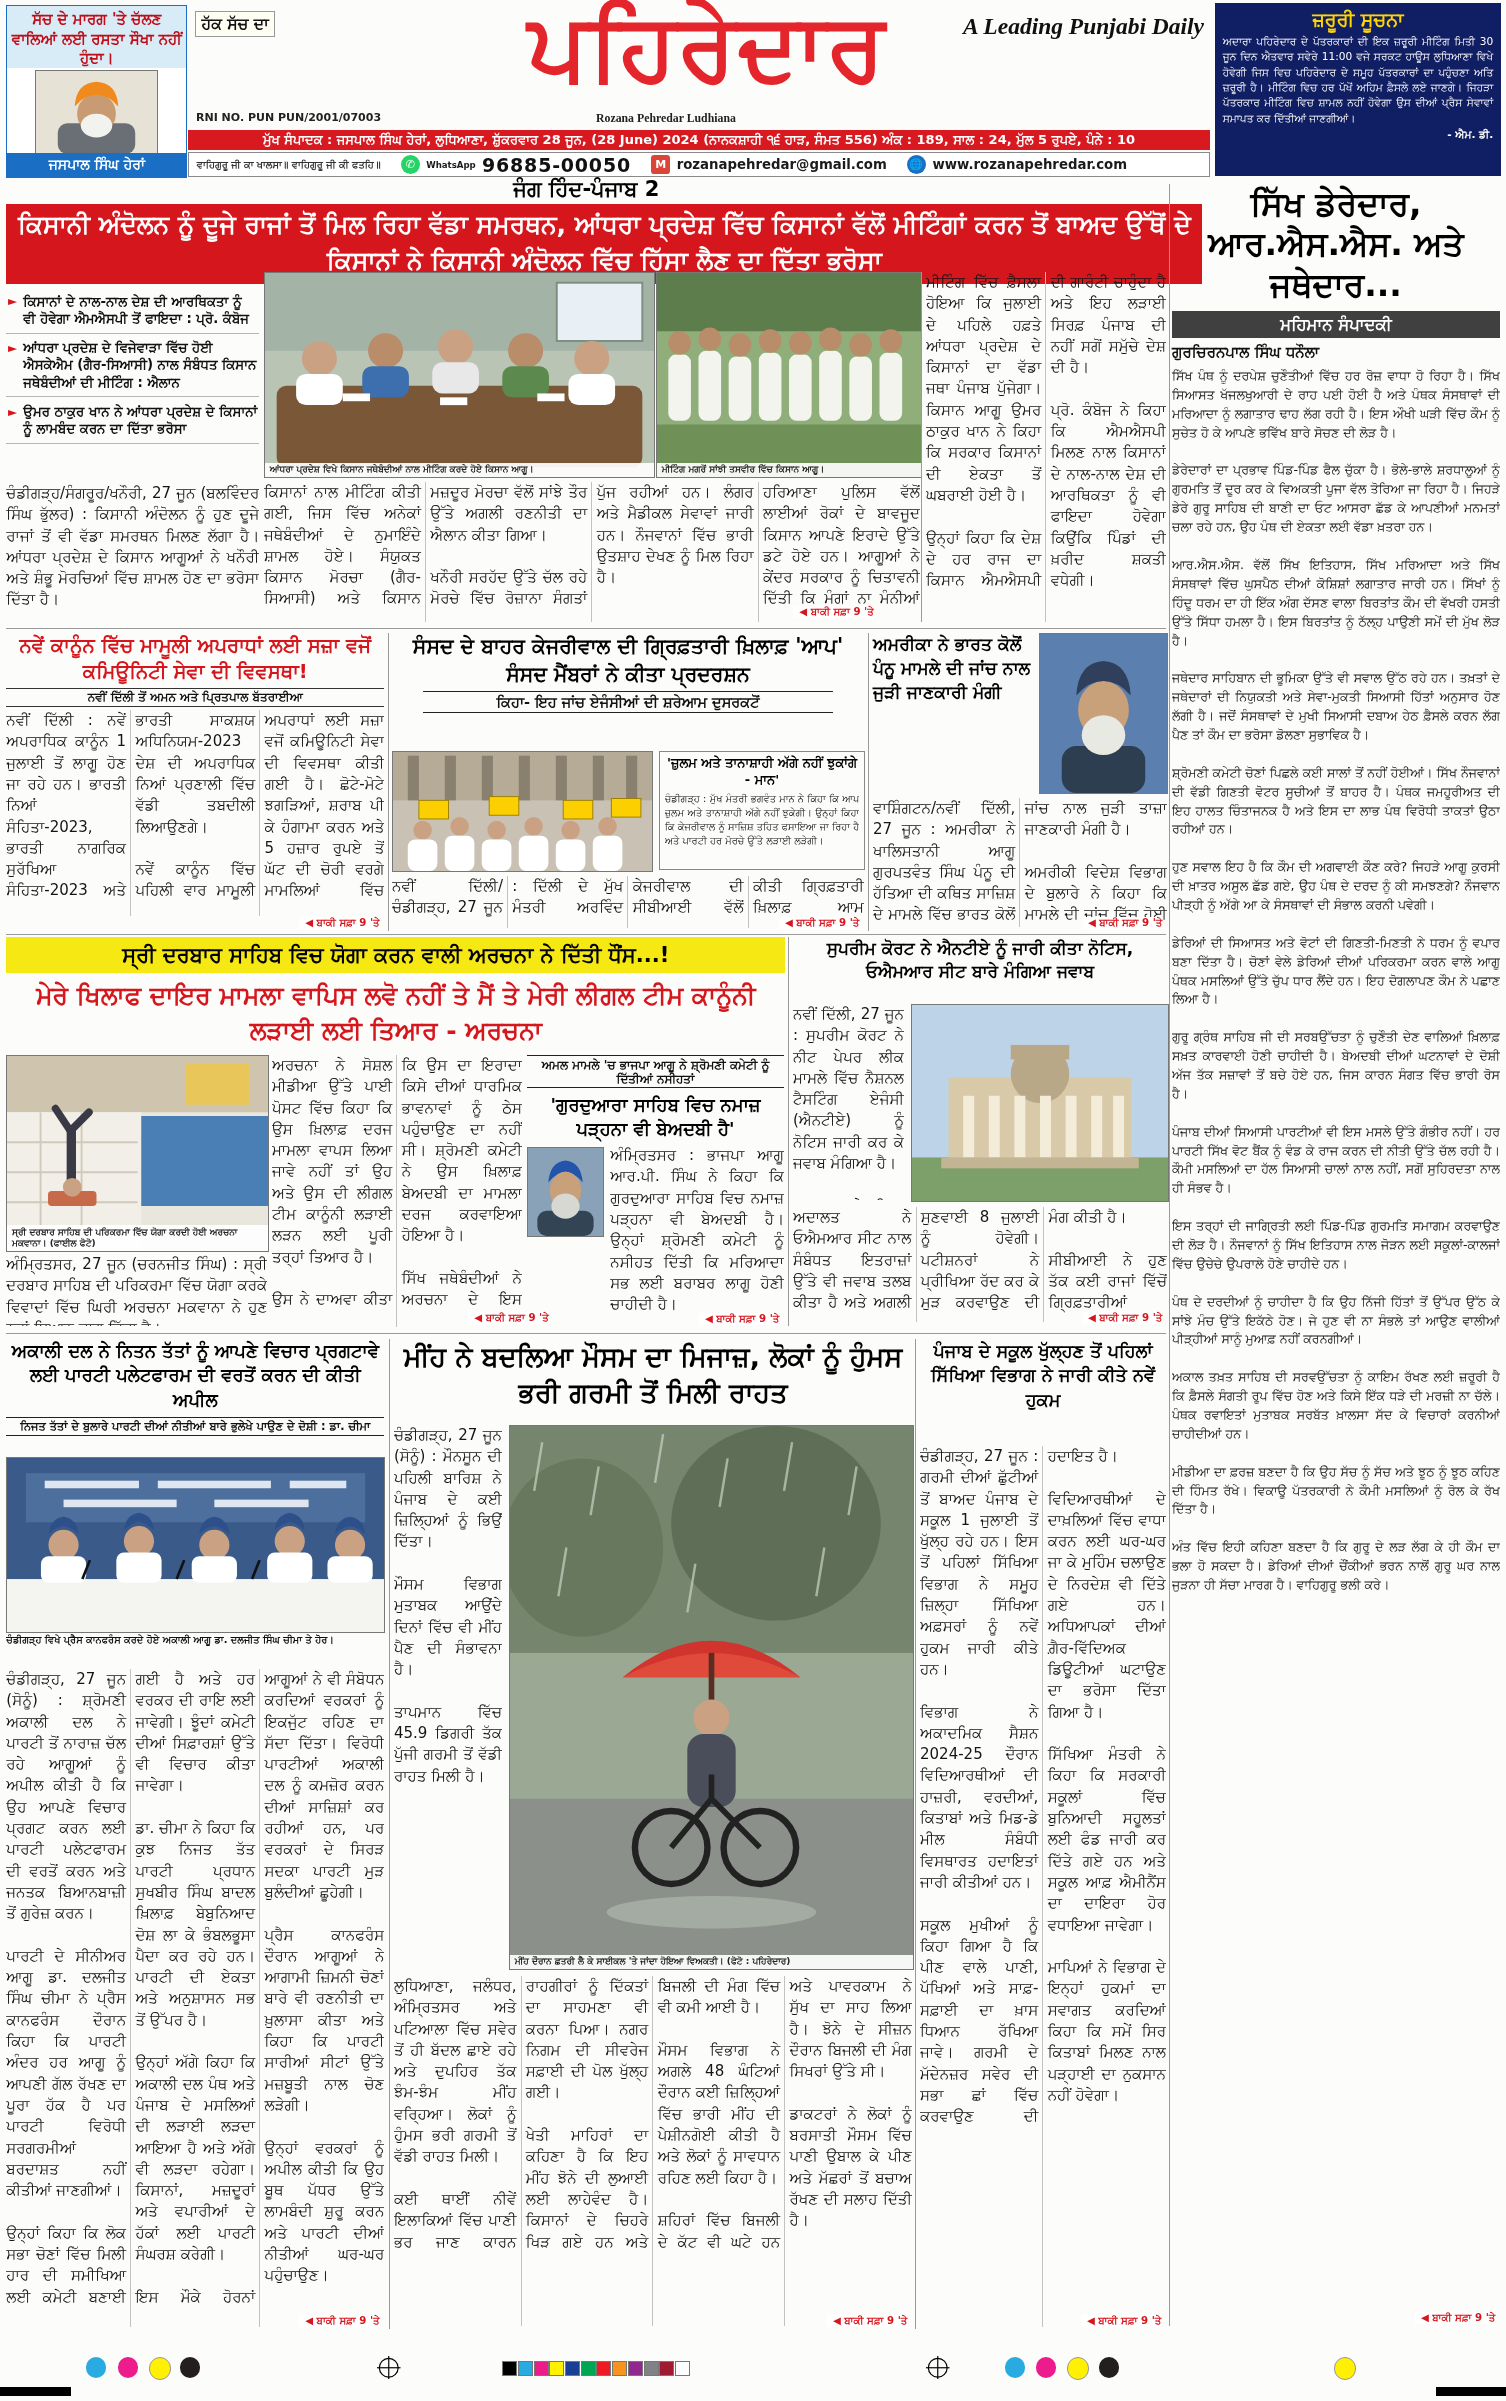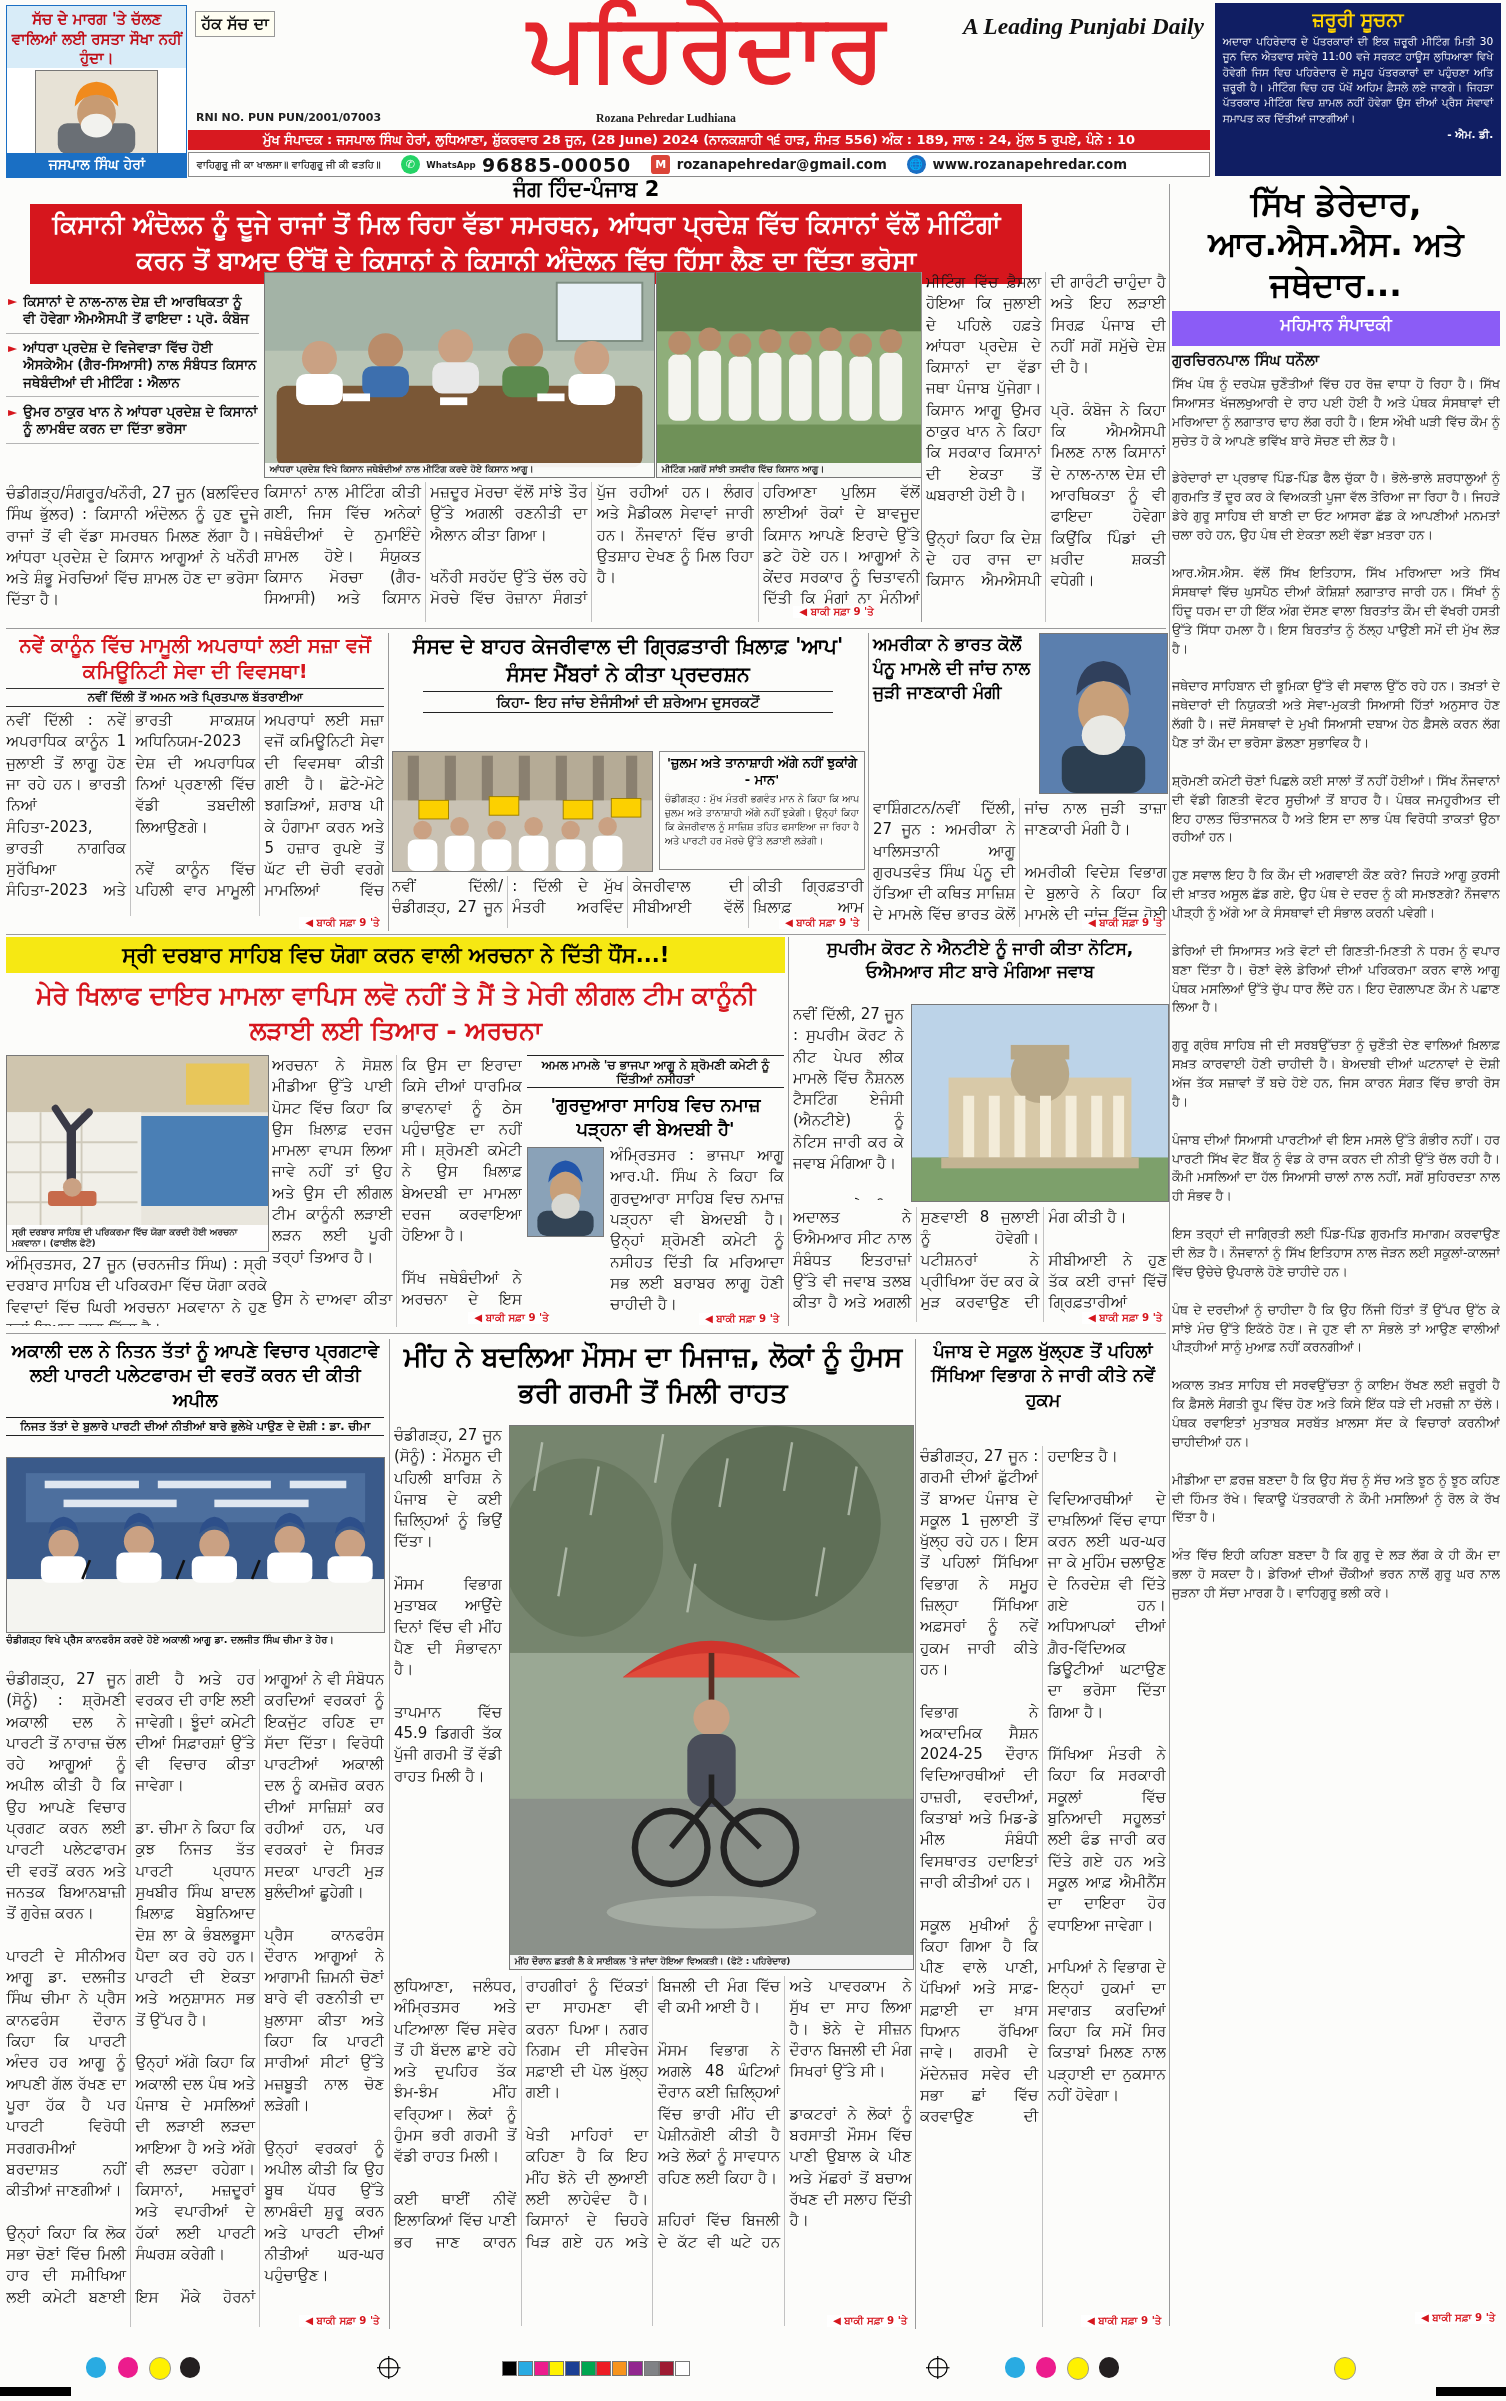--- a/index.html
+++ b/index.html
@@ -43,26 +43,26 @@
     align-items:center;gap:20.4px;padding:0 7.8px;box-sizing:border-box;background:#fff;}
   .fateh{font-size:9.8px;font-weight:700;color:#333;}
   .phone{font-size:19px;font-weight:800;letter-spacing:0.8px;color:#111;}
   .cstrip-item{display:flex;align-items:center;gap:6.3px;font-size:13.3px;font-weight:700;color:#1b1b1b;}
   .icn{display:inline-flex;width:19px;height:19px;border-radius:50%;align-items:center;justify-content:center;
     color:#fff;font-size:11px;font-weight:700;}
   .icn.wa{background:#25d366;}
   .icn.gm{background:#db4437;border-radius:3.1px;}
   .icn.gl{background:#1a6fc4;}
   .series{left:6.3px;top:177px;width:1160px;height:25px;text-align:center;font-size:21px;font-weight:800;color:#000;}
-  .lead-head{left:6.3px;top:204px;width:992px;height:80px;background:#d6161d;color:#fff;font-weight:700;
-    font-size:25px;line-height:1.42;text-align:center;padding:3.1px 11px;box-sizing:border-box;margin-left:24px;}
+  .lead-head{left:6.3px;top:204px;width:1196px;height:80px;background:#d6161d;color:#fff;font-weight:700;
+    font-size:25px;line-height:1.42;text-align:center;padding:3.1px 11px;box-sizing:border-box;}
   
   .editorial{left:1172px;top:184px;width:328px;height:2142px;}
   .ed-head{font-size:33px;font-weight:800;line-height:1.22;color:#000;text-align:center;}
-  .ed-kicker{background:#8b5cf6;color:#fff;font-weight:700;font-size:16.5px;text-align:center;height:35px;line-height:27px;margin:6.3px 0 4.7px 0;}
+  .ed-kicker{background:#404040;color:#fff;font-weight:700;font-size:16.5px;text-align:center;height:27px;line-height:27px;margin:6.3px 0 4.7px 0;}
   .ed-author{font-weight:700;font-size:15px;margin:1.6px 0 6.3px 0;}
   .ed-body{font-size:12.6px;line-height:1.5;text-align:justify;white-space:pre-line;overflow:hidden;height:1923px;color:#161616;}
   
   .bullet{display:flex;gap:6.3px;border-bottom:0.8px solid #b5b5b5;padding:5.5px 1.6px;font-size:13.3px;font-weight:700;line-height:1.3;}
   .bullet .arr{color:#d6161d;flex:0 0 auto;font-size:11.8px;padding-top:1.6px;}
   .yellow-strip{left:6.3px;top:937px;width:779px;height:36px;background:#f6e813;color:#000;font-weight:800;
     font-size:21px;text-align:center;line-height:36px;}
   .archana-head{left:6.3px;top:978px;width:779px;height:74px;color:#d6161d;font-weight:800;font-size:25px;
     line-height:1.4;text-align:center;}
   .sub-rule{border-top:1.2px solid #222;border-bottom:1.2px solid #222;font-weight:700;text-align:center;}

